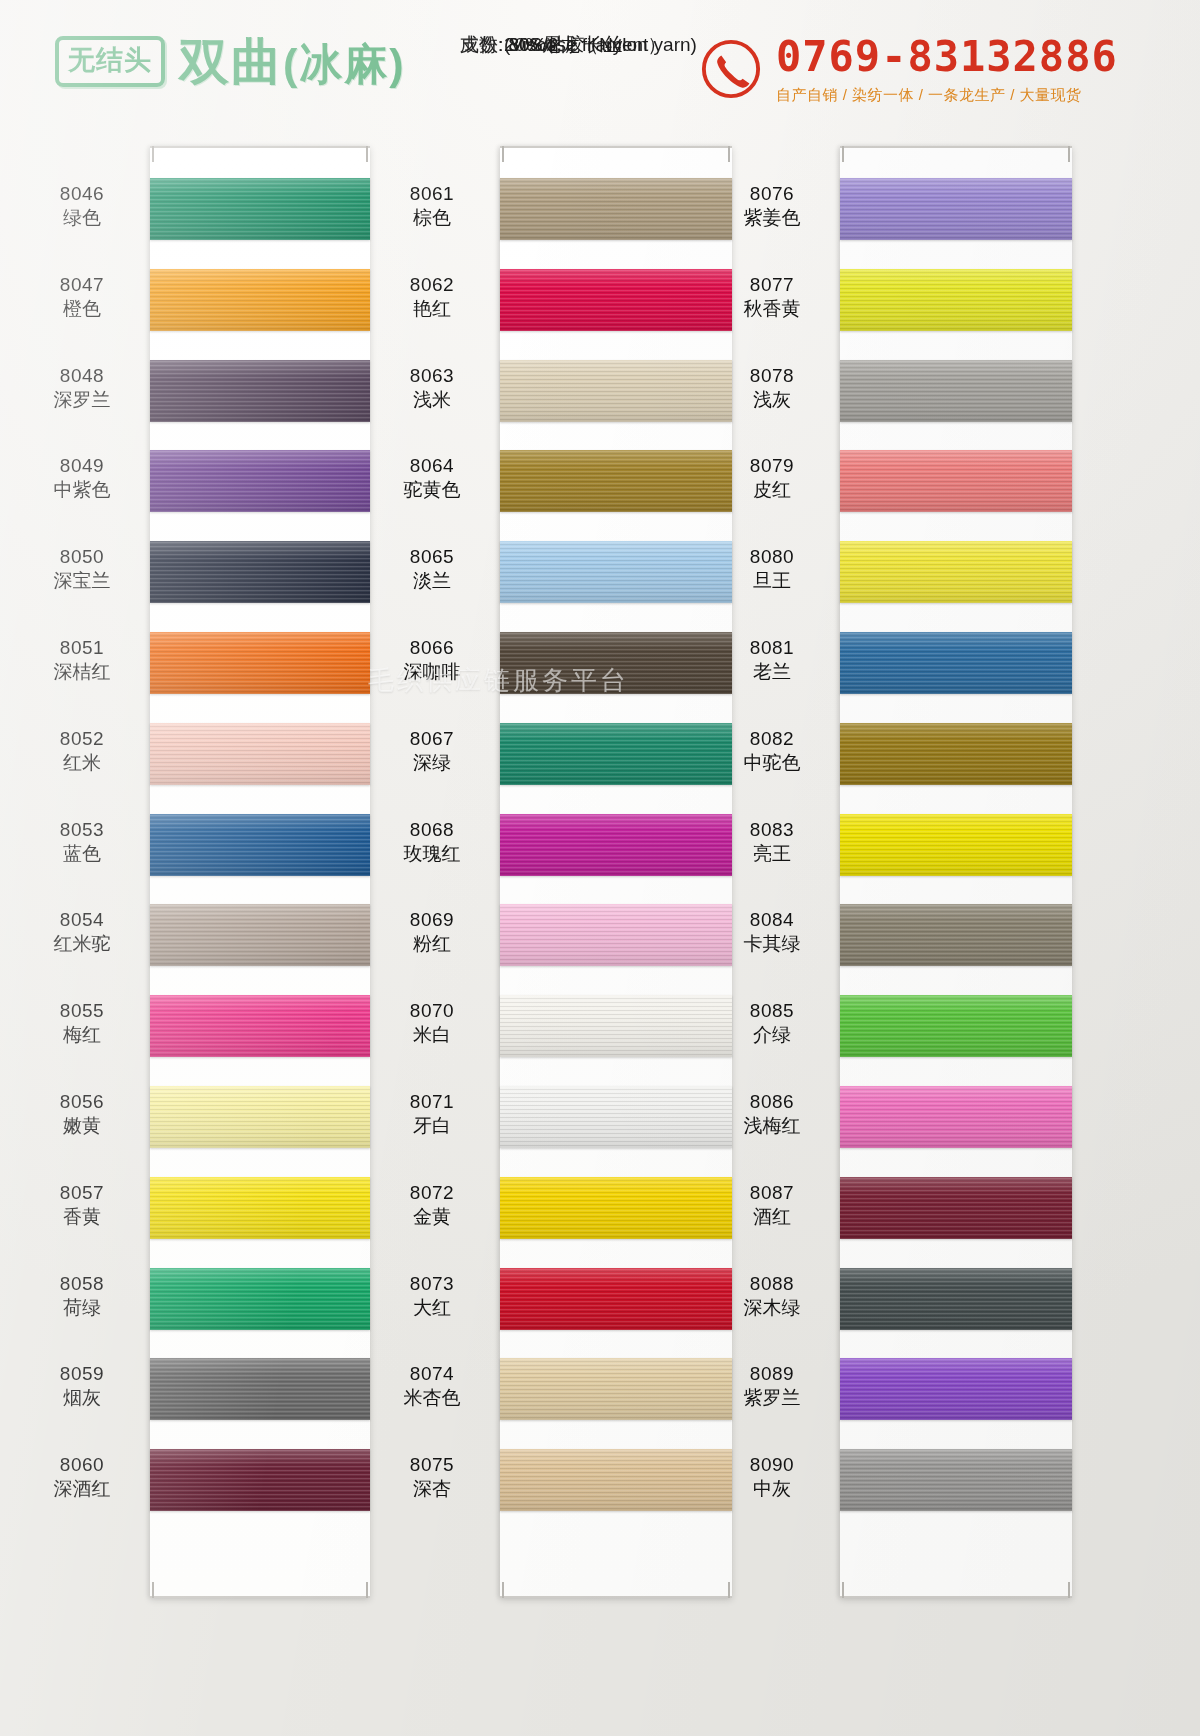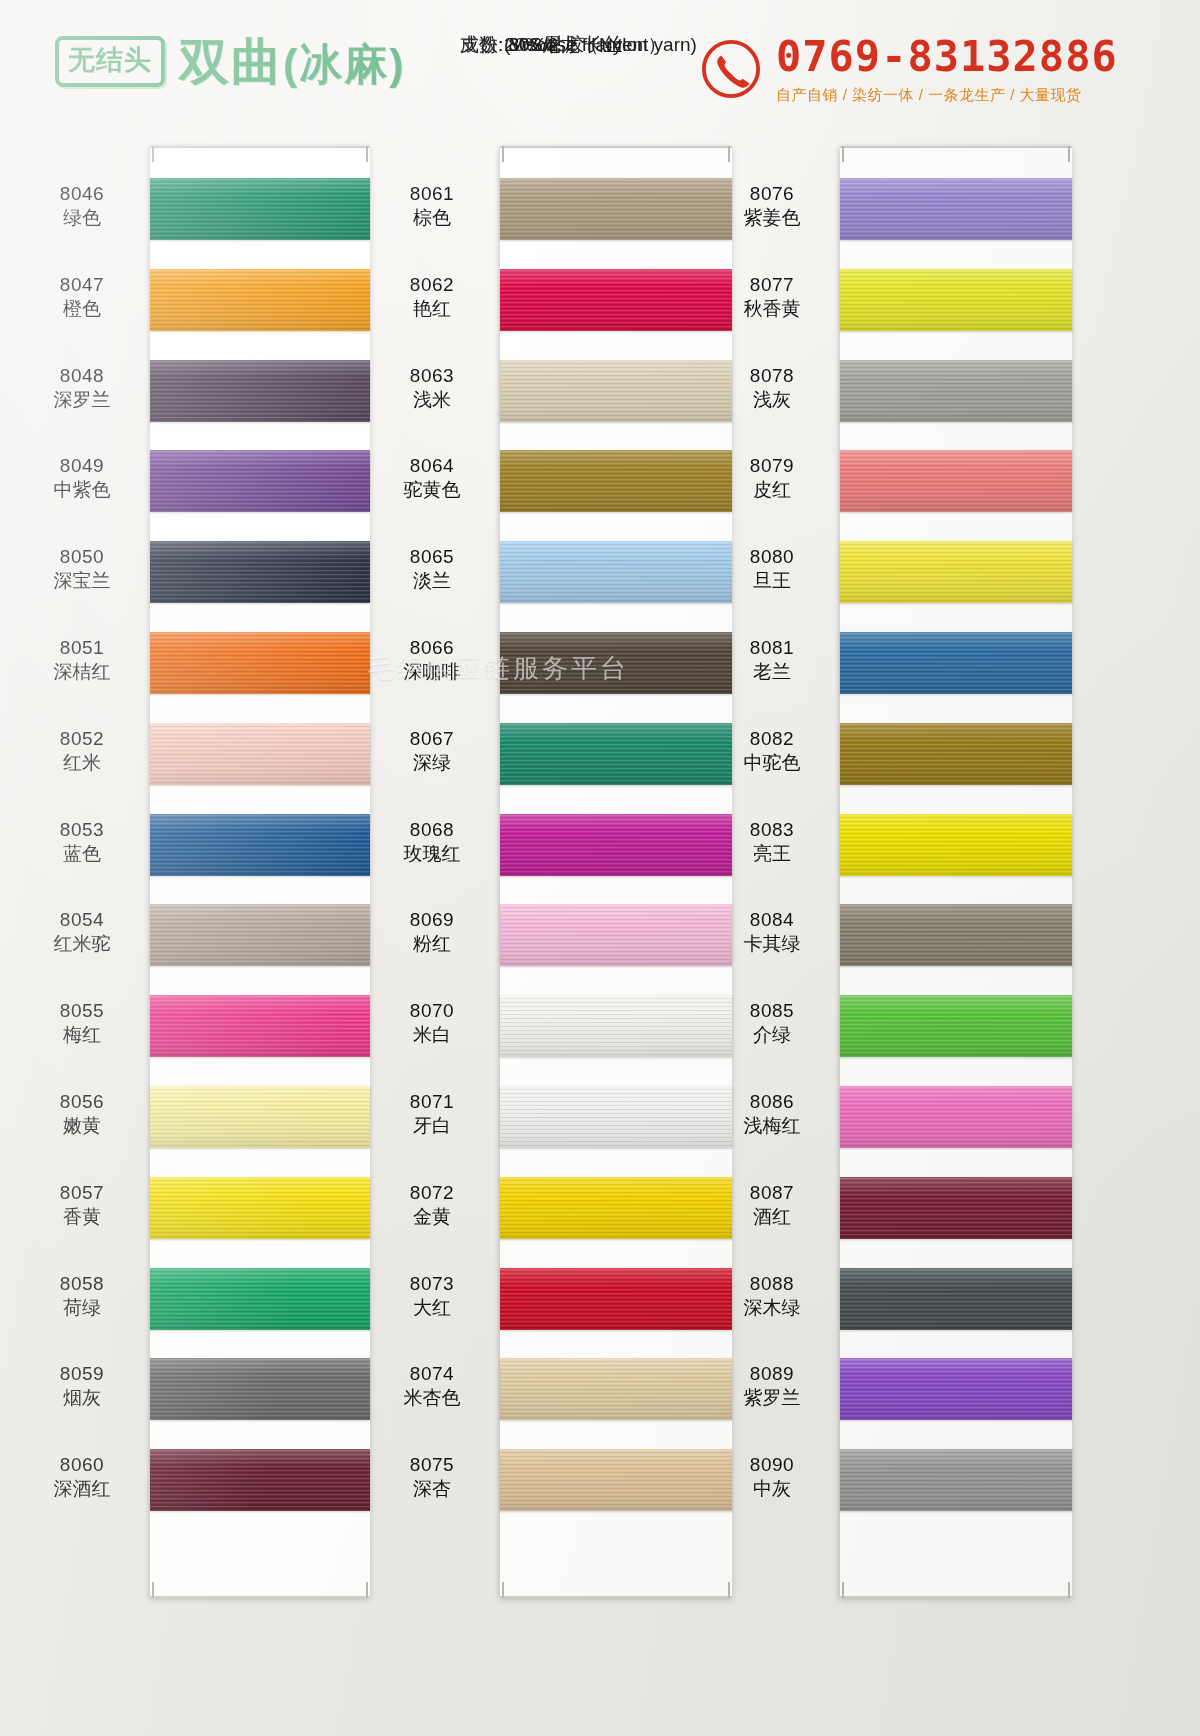--- a/index.html
+++ b/index.html
@@ -55,21 +55,21 @@
     position:absolute;left:368px;top:655px;width:470px;height:140px;
     pointer-events:none;z-index:6;
   }
   .wm-top{
     font-size:66px;font-weight:bold;color:rgba(255,255,255,.62);
     letter-spacing:2px;line-height:1;
     text-shadow:0 1px 2px rgba(0,0,0,.10);
   }
   .wm-bot{
     font-size:26px;color:rgba(255,255,255,.58);letter-spacing:3px;
-    margin-top:0;line-height:1;
+    margin-top:12px;line-height:1;
     text-shadow:0 1px 2px rgba(0,0,0,.10);
   }
 
   
   .col{position:absolute;top:140px;width:370px;height:1596px;}
   .col1{left:20px;}
   .col2{left:370px;}
   .col3{left:710px;}
 
   .card{

